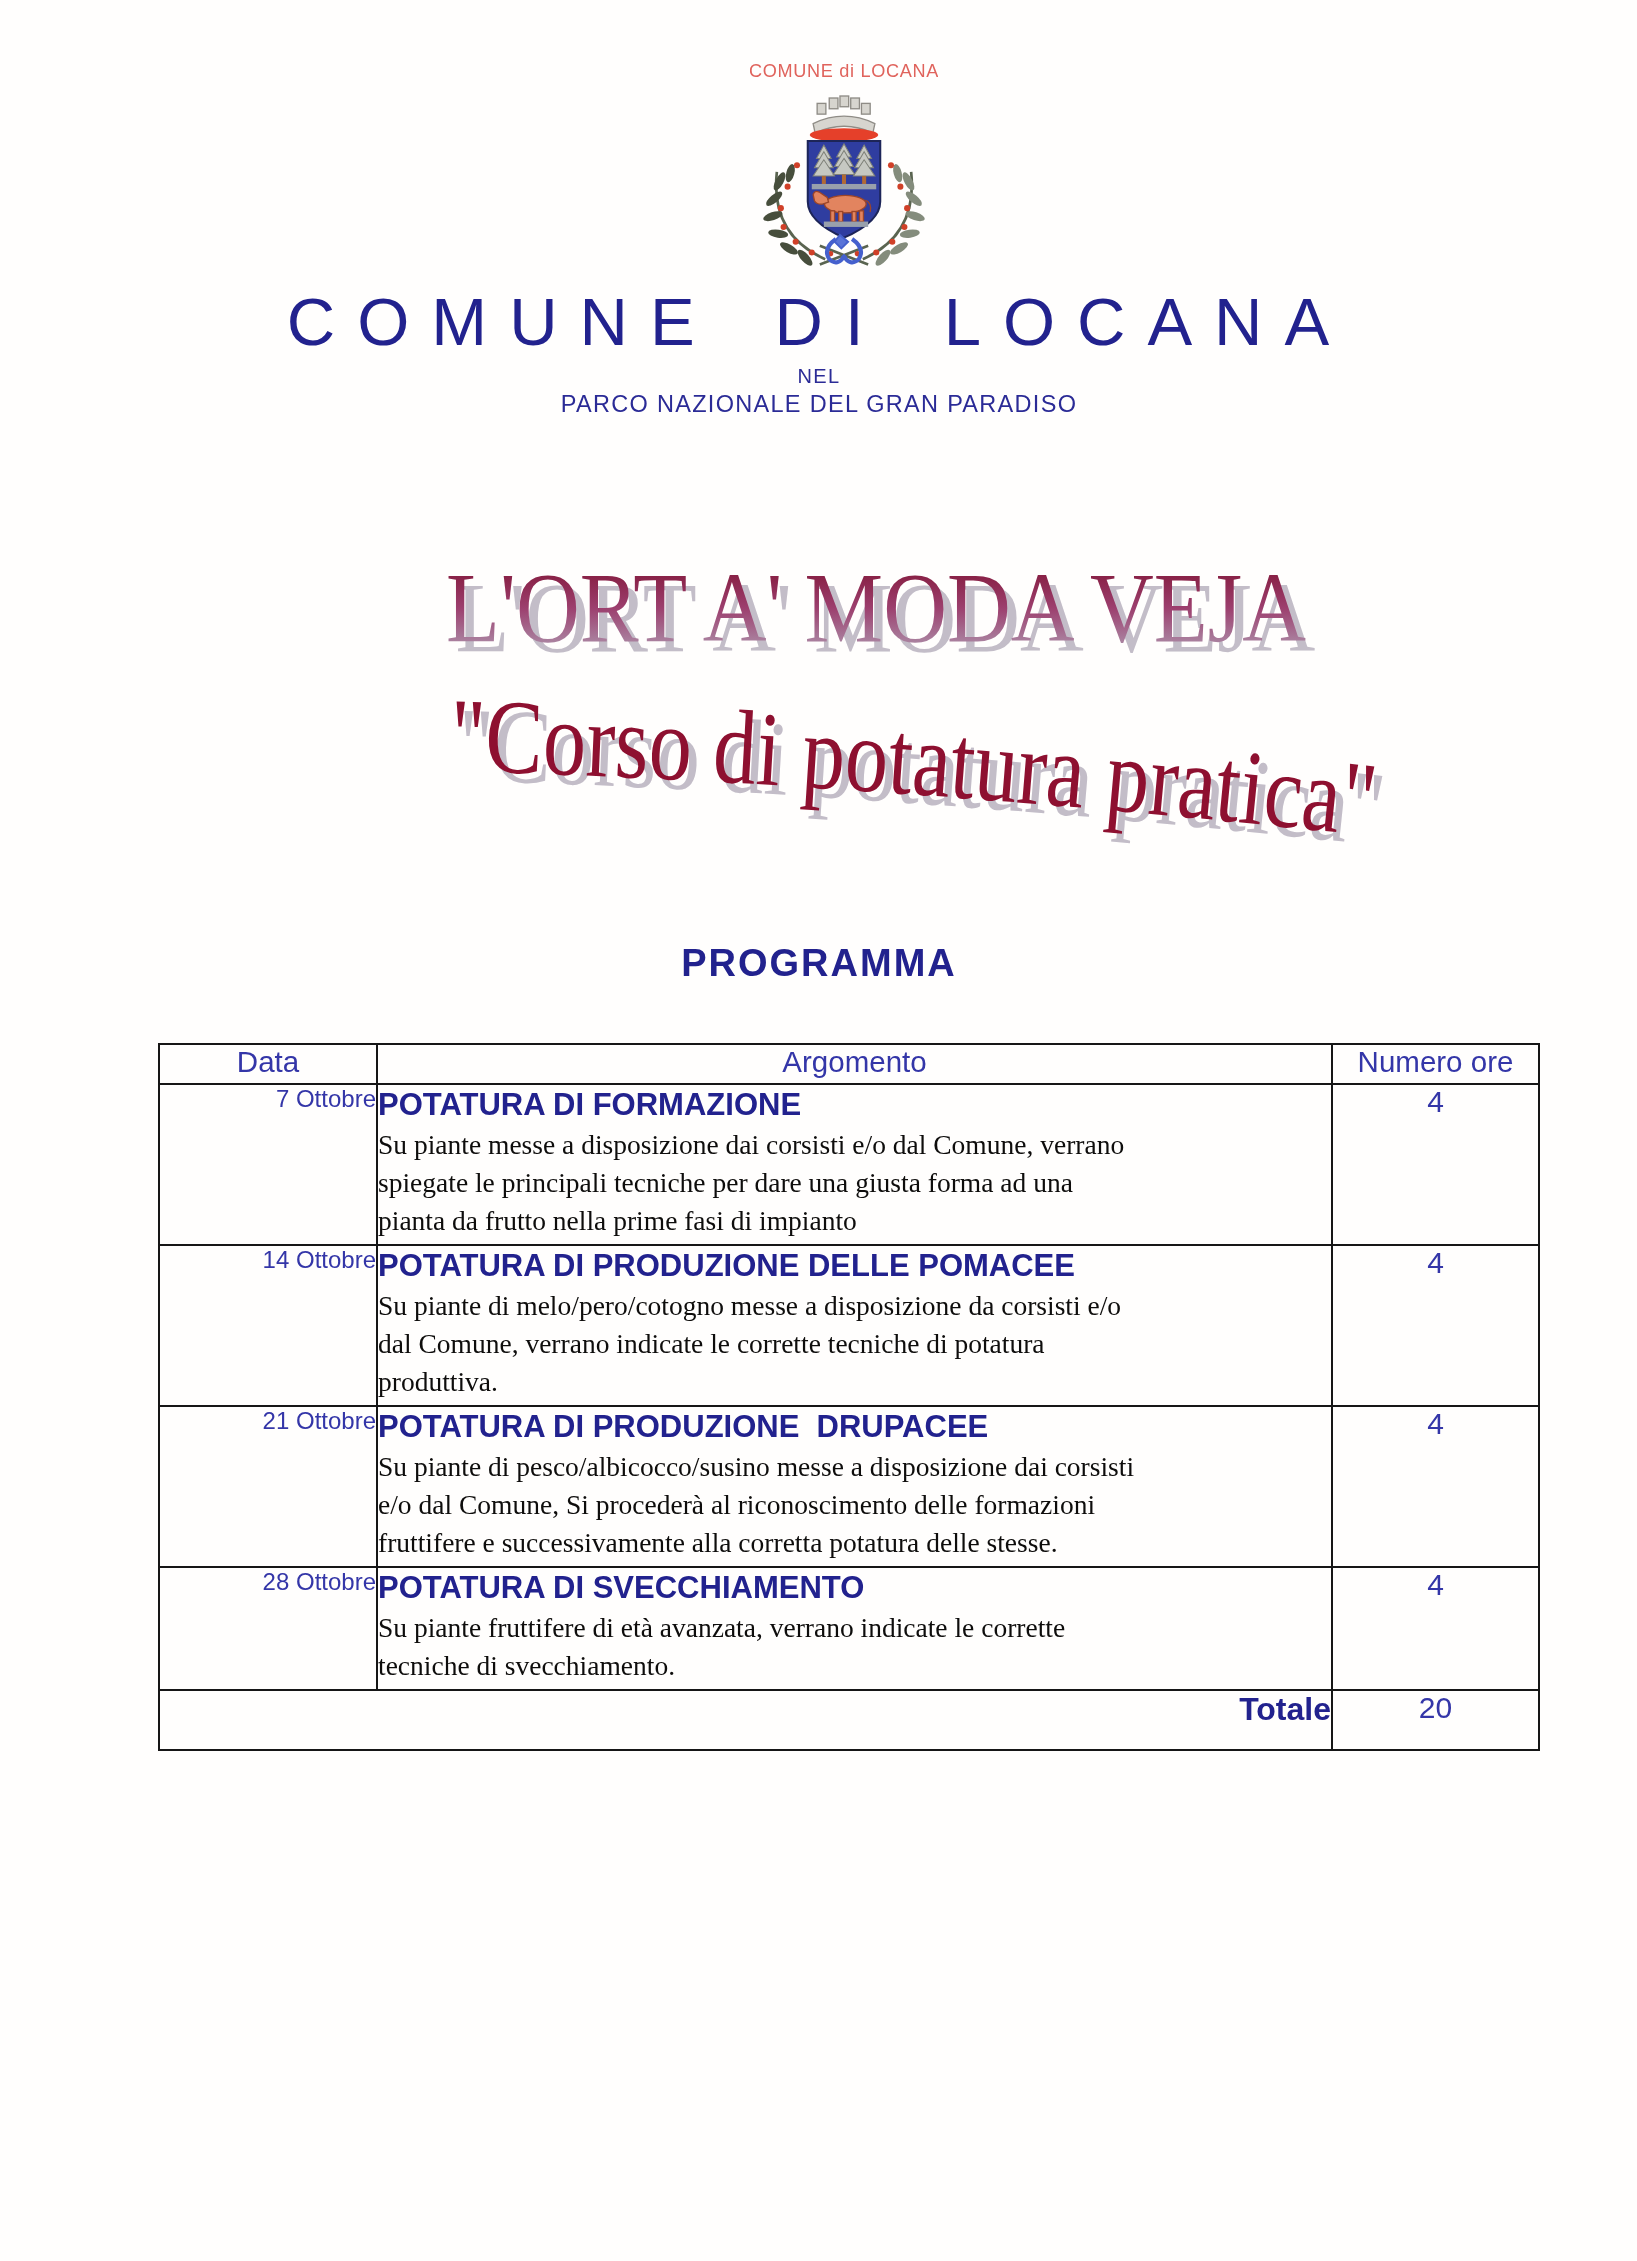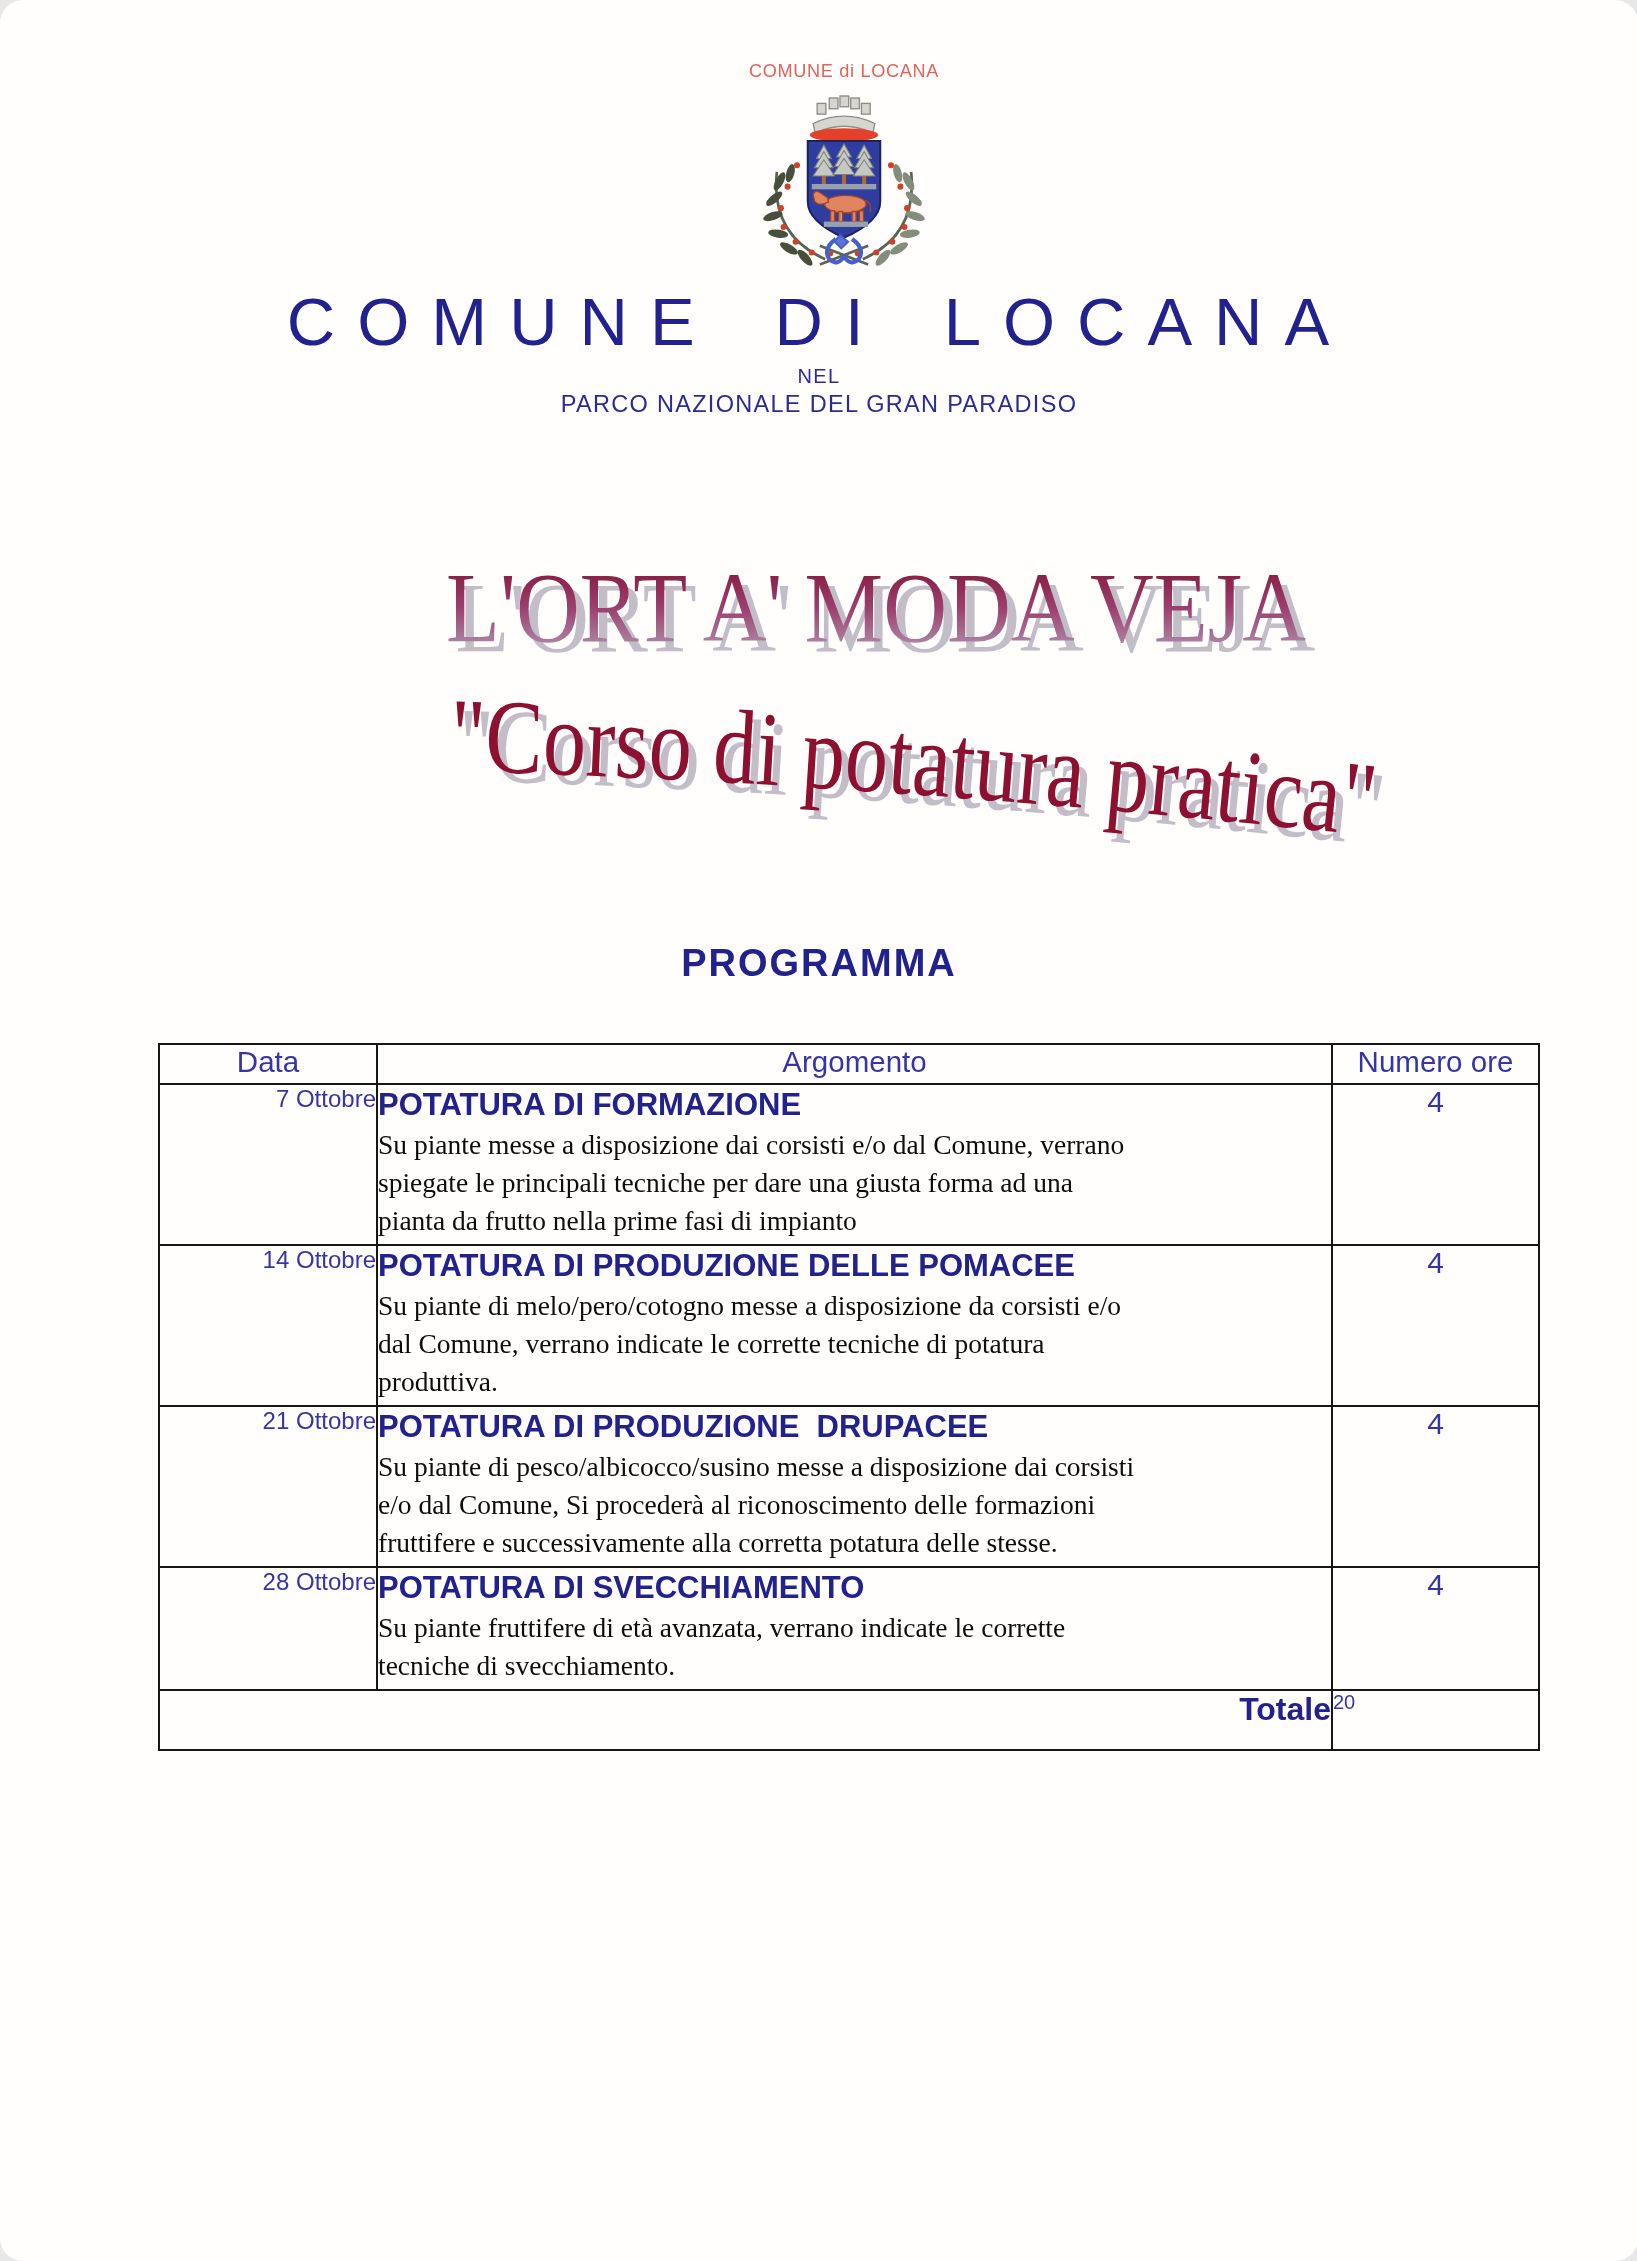--- a/index.html
+++ b/index.html
@@ -2,21 +2,20 @@
 <html style="--navy: #22228e; --navy2: #2b2b96; --blue2: #3436a8; --salmon: #e0635c; --maroon: #8e1030; --wordart-shadow: #c3bdc8; --shield-blue: #2f3da0; --crown-red: #e5402a; --border-black: #161616;font-size:10.7px"><head>
 <meta charset="utf-8">
 <style>
   html,body{margin:0;padding:0;background:#e8e8e8;}
   .page{
     position:relative;
     width:1638px;height:2261px;
     background:#fffefd;
     font-family:"Liberation Sans",sans-serif;
     overflow:hidden;
-    border-radius:23px;
   }
   
   .emblem{position:absolute;left:750px;top:59px;width:188px;height:215px;}
   
   .muni{position:absolute;left:27px;top:287px;width:1584px;text-align:center;color:var(--navy);}
   .muni-title{
     font-size:67px;font-weight:400;letter-spacing:22px;line-height:70px;
     white-space:nowrap;margin:0;color:var(--navy);word-spacing:17.4px;
   }
   .muni-sub{
@@ -58,21 +57,21 @@
   }
   .row-desc{
     font-family:"Liberation Serif",serif;font-size:27.5px;color:#0e0d0c;
     line-height:38px;white-space:pre-line;margin-top:1.3px;
   }
   td.c-total-label{
     text-align:right;vertical-align:middle;padding-right:17.4px;
     font-size:32px;font-weight:700;color:var(--navy);
   }
   td.c-total-value{
-    text-align:left;vertical-align:middle;font-size:20px;color:var(--blue2);margin-top:17px;
+    text-align:center;vertical-align:middle;font-size:30px;color:var(--blue2);margin-top:17px;
   }
 </style>
 </head>
 <body>
 
 <div class="page">
 
   <svg class="emblem" viewBox="0 0 280 320">
     <text x="140" y="26" text-anchor="middle" font-size="27" letter-spacing="1" fill="#e0635c" font-family="Liberation Sans, sans-serif">COMUNE di LOCANA</text>
 

